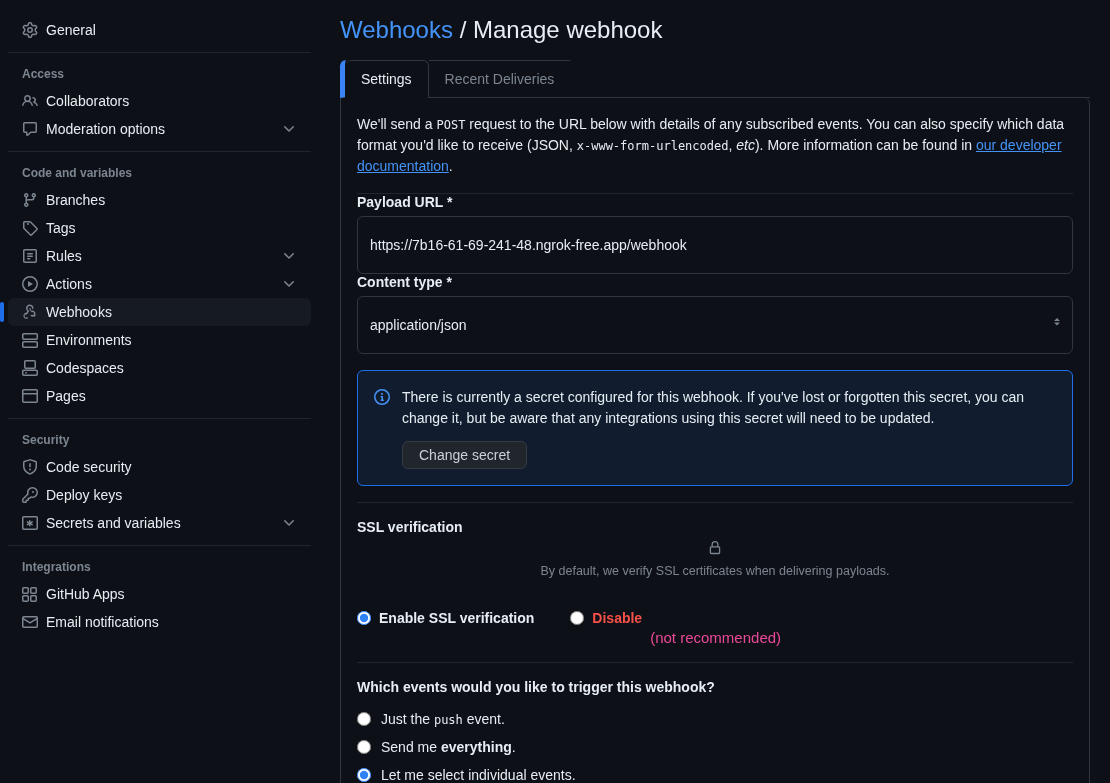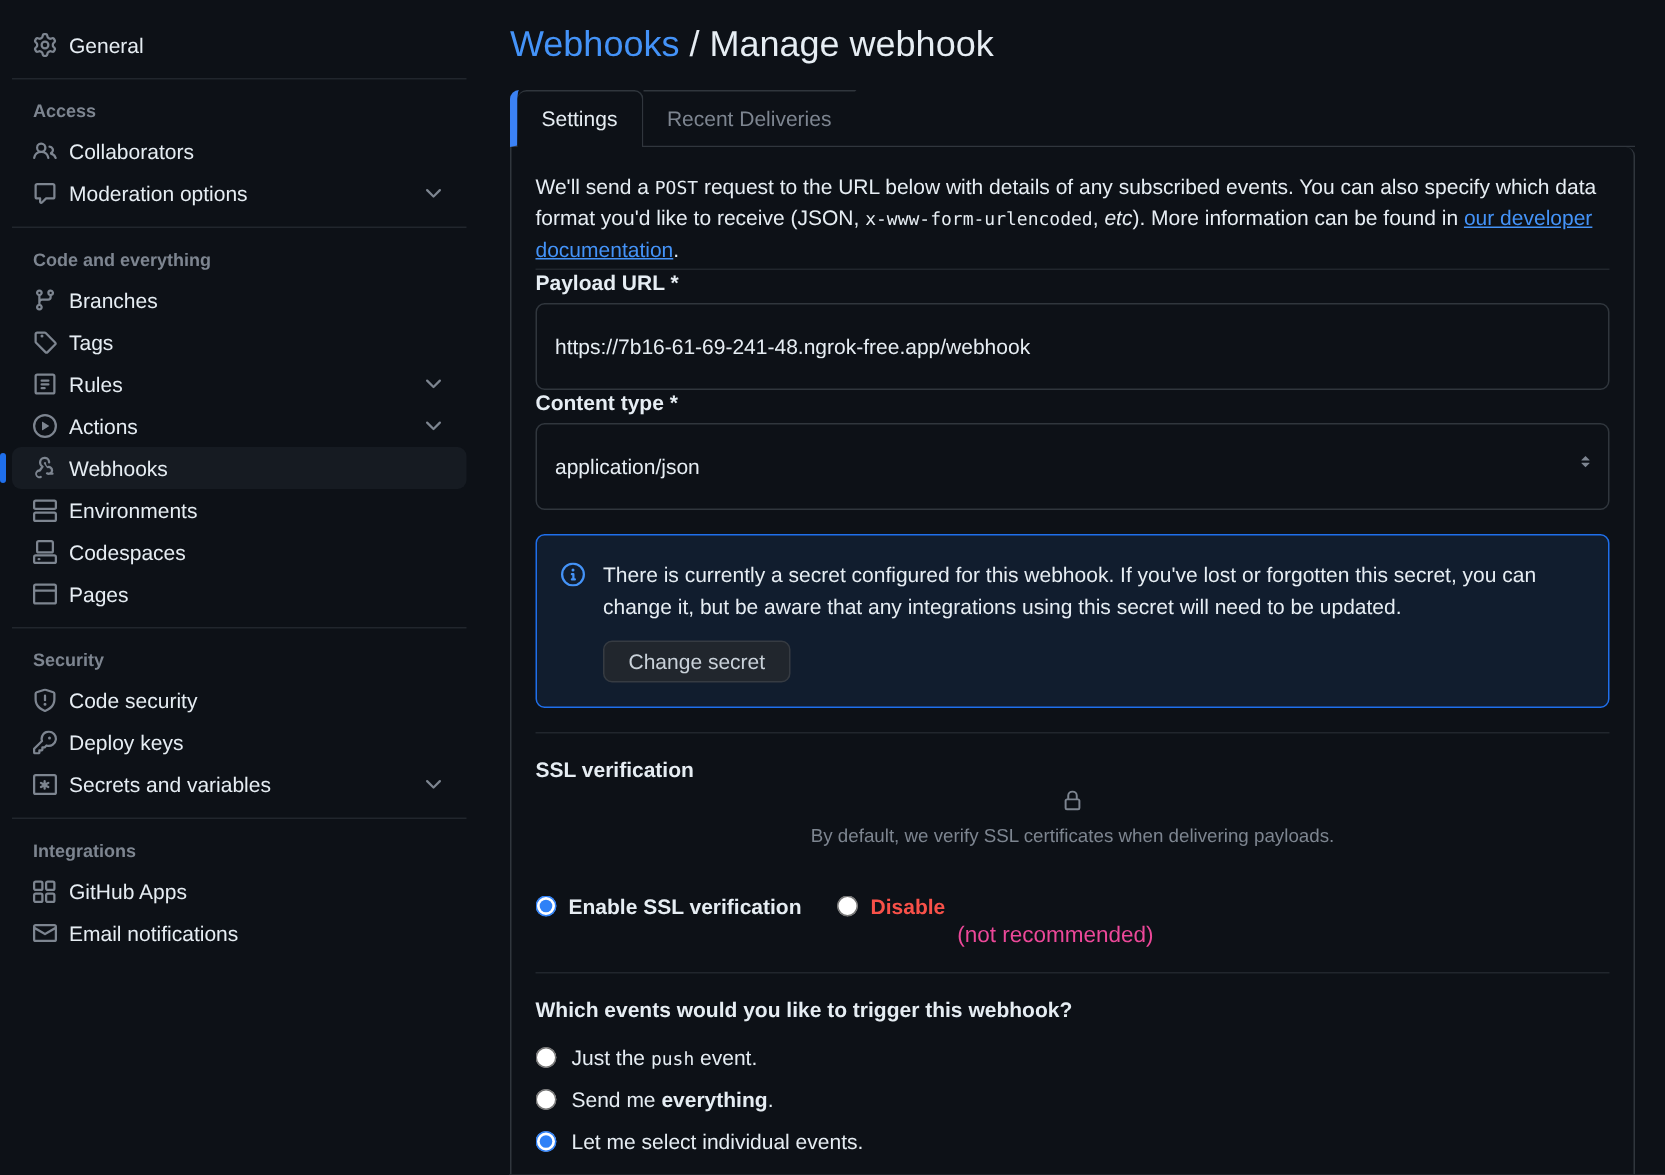--- a/index.html
+++ b/index.html
@@ -117,21 +117,21 @@
 
   .panel {
     border: 1px solid #30363d;
     border-top: none;
     border-radius: 0 6px 6px 6px;
     padding: 16px;
   }
   .panel-intro {
     color: #e6edf3;
     line-height: 1.5;
-    padding-bottom: 2px;
+    padding-bottom: 16px;
     border-bottom: 1px solid #21262d;
   }
   .panel-intro code, .inline-code {
     font-family: ui-monospace, SFMono-Regular, Menlo, monospace;
     font-size: 12px;
     background: rgba(110,118,129,0.0);
   }
   .panel-intro .etc { font-style: italic; }
   .panel-intro a { color: #4493f8; text-decoration: underline; }
 
@@ -191,21 +191,21 @@
   .section-divider {
     border: none;
     border-top: 1px solid #21262d;
     margin: 16px 0;
   }
 
   .section-title { font-weight:700; margin-bottom:6px; }
   .hint-row { display:flex; align-items:center; gap:6px; color:#7d8590; font-size:12.5px;flex-direction:column; }
   .hint-row .lock-icon svg { width:14px; height:14px; fill:#7d8590; }
 
-  .radio-row { display:flex; align-items:center; gap:24px; margin-top:12px; }
+  .radio-row { display:flex; align-items:center; gap:36px; margin-top:12px; }
   .radio-opt { display:flex; align-items:center; gap:8px; font-weight:600; cursor:pointer; }
   .radio-opt input { accent-color:#2f81f7; width:14px; height:14px; cursor:pointer; }
   .danger { color:#f85149; font-weight:600; }
   .danger-note { color:#ec4899; font-size:15px; font-weight:400;margin-top:39px; }
 
   .events-list { margin-top:10px; }
   .event-opt { display:flex; align-items:center; gap:10px; padding:6px 0; cursor:pointer; }
   .event-opt input { accent-color:#2f81f7; width:14px; height:14px; cursor:pointer; }
   .event-opt .lbl { color:#e6edf3; }
   .event-opt .lbl strong { font-weight:600; }
@@ -243,21 +243,21 @@
           </svg>
         </span>
       <span class="sidebar-label">Moderation options</span>
       <span class="chevron"><svg viewBox="0 0 16 16">
             <path d="M12.78 5.22a.749.749 0 0 1 0 1.06l-4.25 4.25a.749.749 0 0 1-1.06 0L3.22 6.28a.749.749 0 1 1 1.06-1.06L8 8.94l3.72-3.72a.749.749 0 0 1 1.06 0Z"></path>
           </svg></span>
     </div>
   </div>
 
   <div class="sidebar-group">
-    <div class="sidebar-heading">Code and everything</div>
+    <div class="sidebar-heading">Code and variables</div>
     <div class="sidebar-item">
       <span class="sidebar-icon">
           <svg viewBox="0 0 16 16">
             <path d="M9.5 3.25a2.25 2.25 0 1 1 3 2.122V6A2.5 2.5 0 0 1 10 8.5H6a1 1 0 0 0-1 1v1.128a2.251 2.251 0 1 1-1.5 0V5.372a2.25 2.25 0 1 1 1.5 0v1.836A2.493 2.493 0 0 1 6 7h4a1 1 0 0 0 1-1v-.628A2.25 2.25 0 0 1 9.5 3.25Zm-6 0a.75.75 0 1 0 1.5 0 .75.75 0 0 0-1.5 0Zm8.25-.75a.75.75 0 1 0 0 1.5.75.75 0 0 0 0-1.5ZM4.25 12a.75.75 0 1 0 0 1.5.75.75 0 0 0 0-1.5Z"></path>
           </svg>
         </span>
       <span class="sidebar-label">Branches</span>
     </div>
     <div class="sidebar-item">
       <span class="sidebar-icon">

